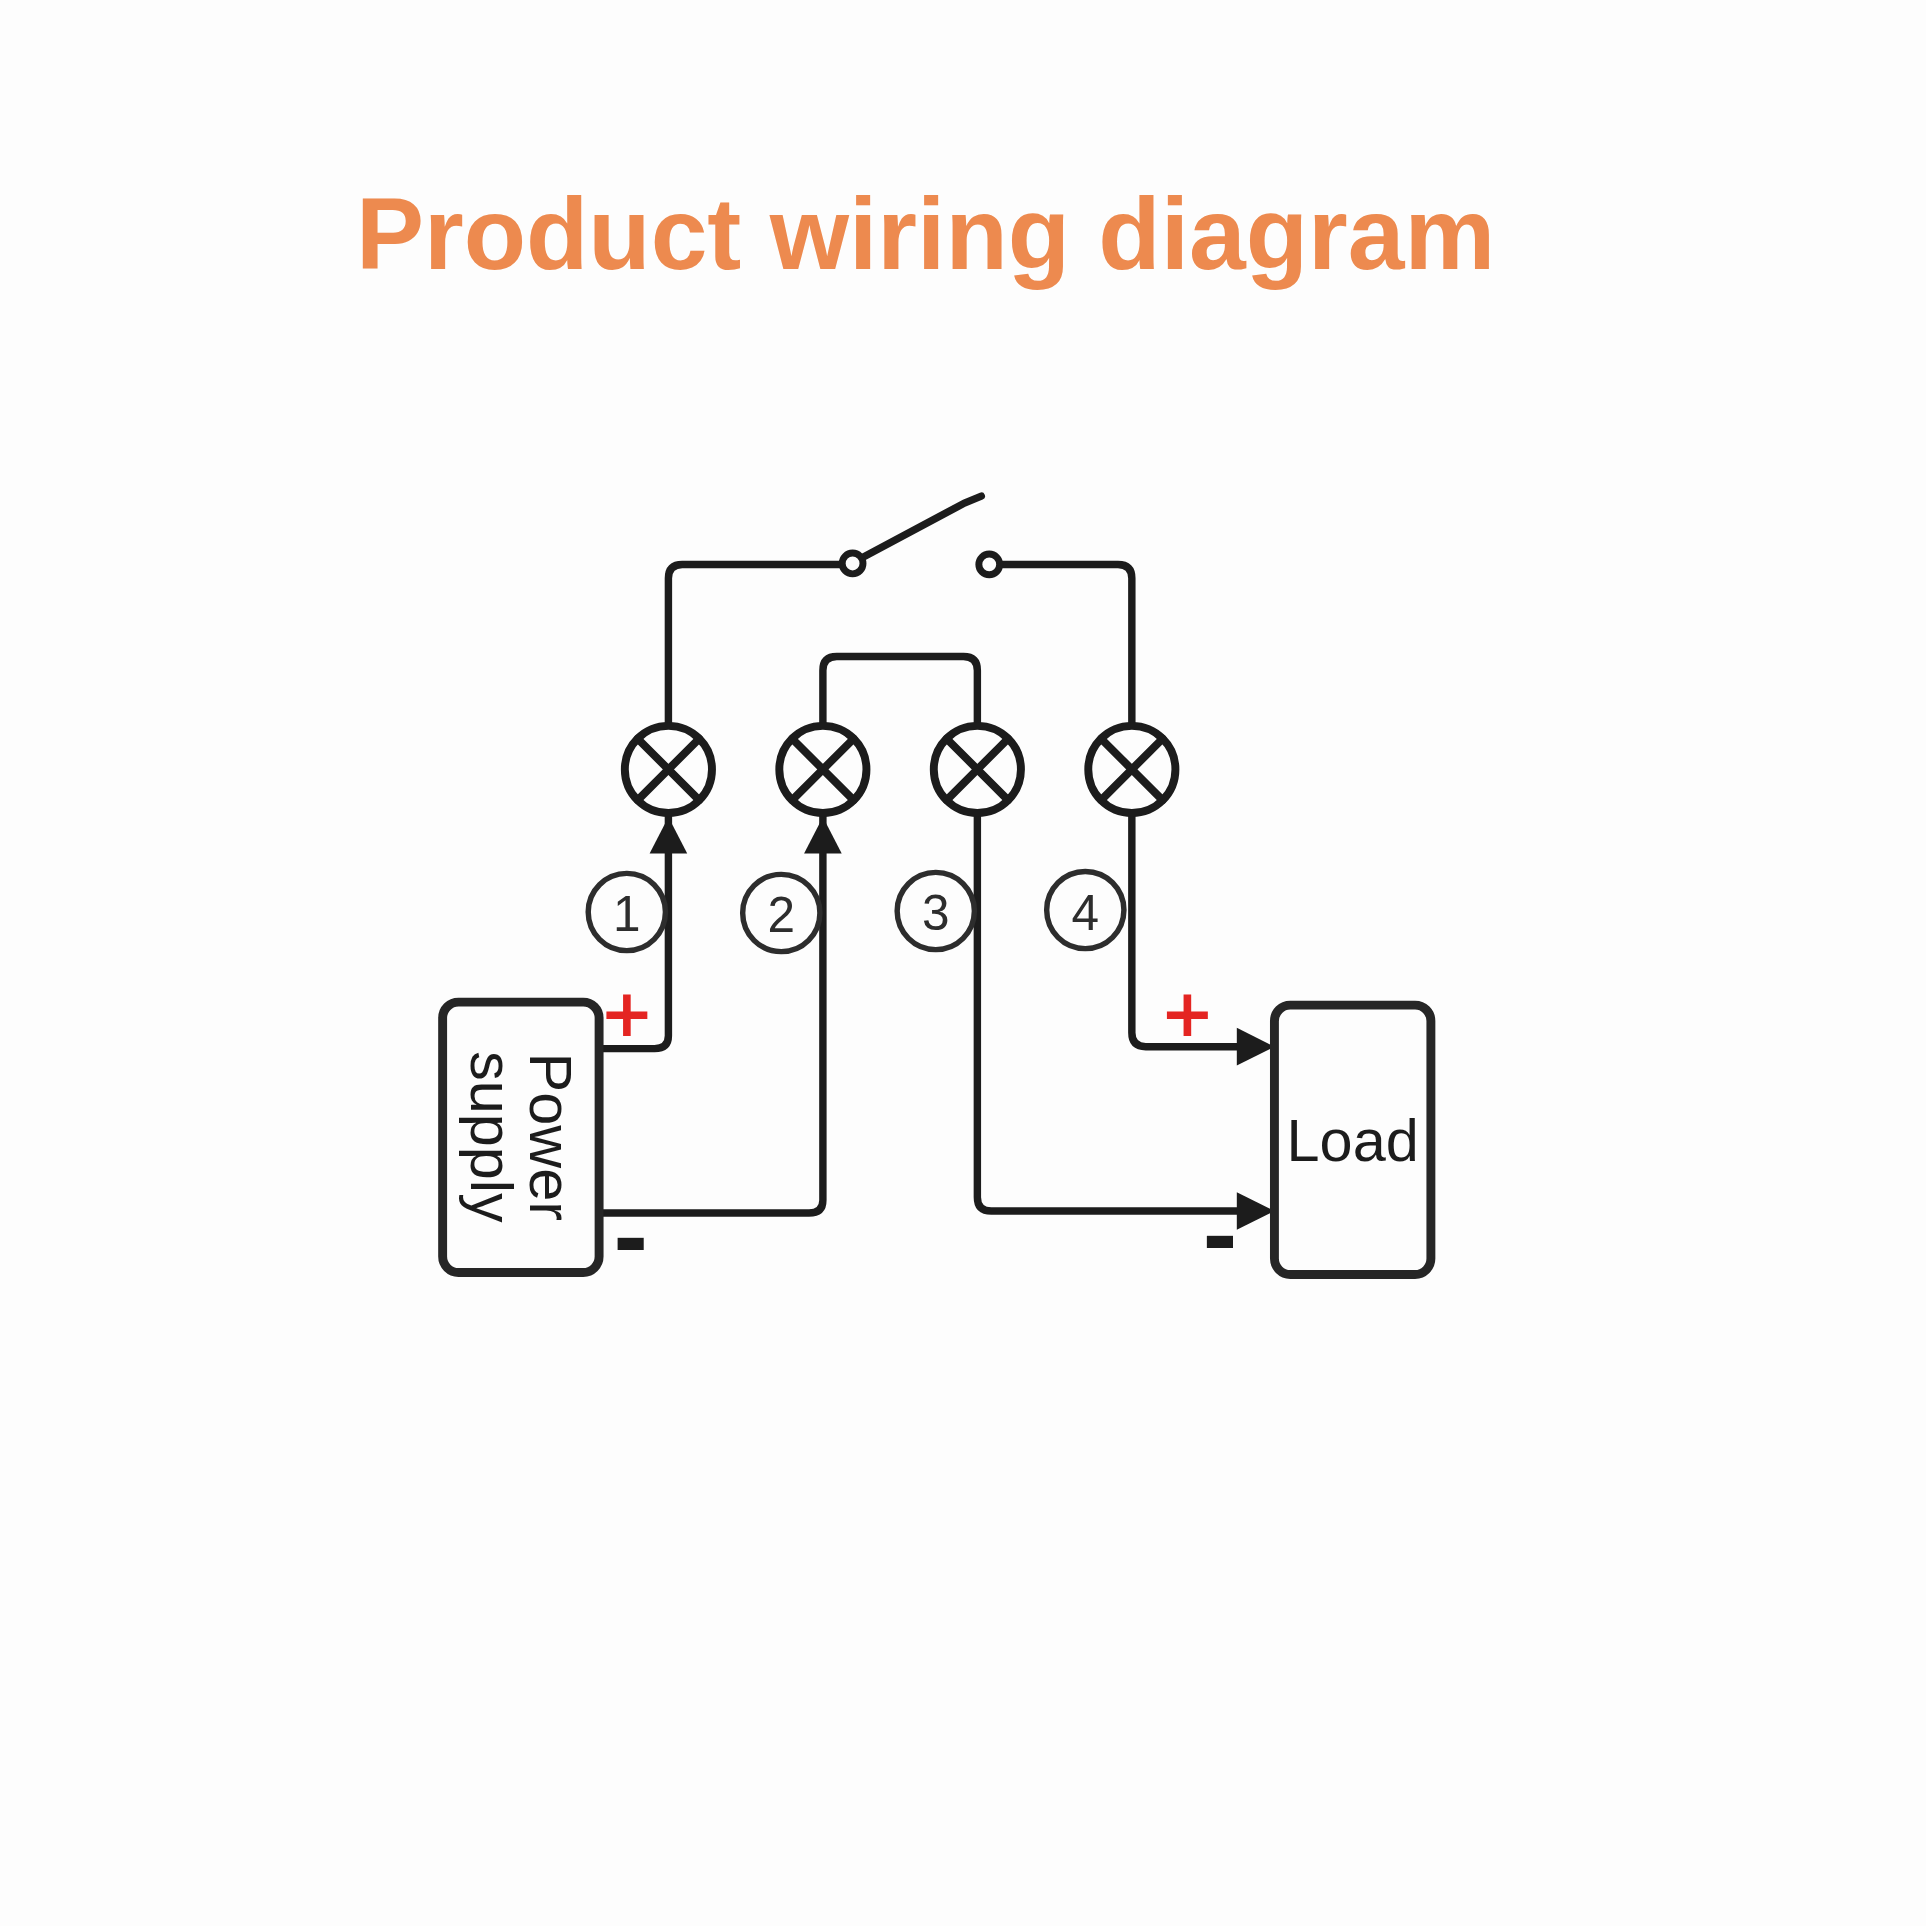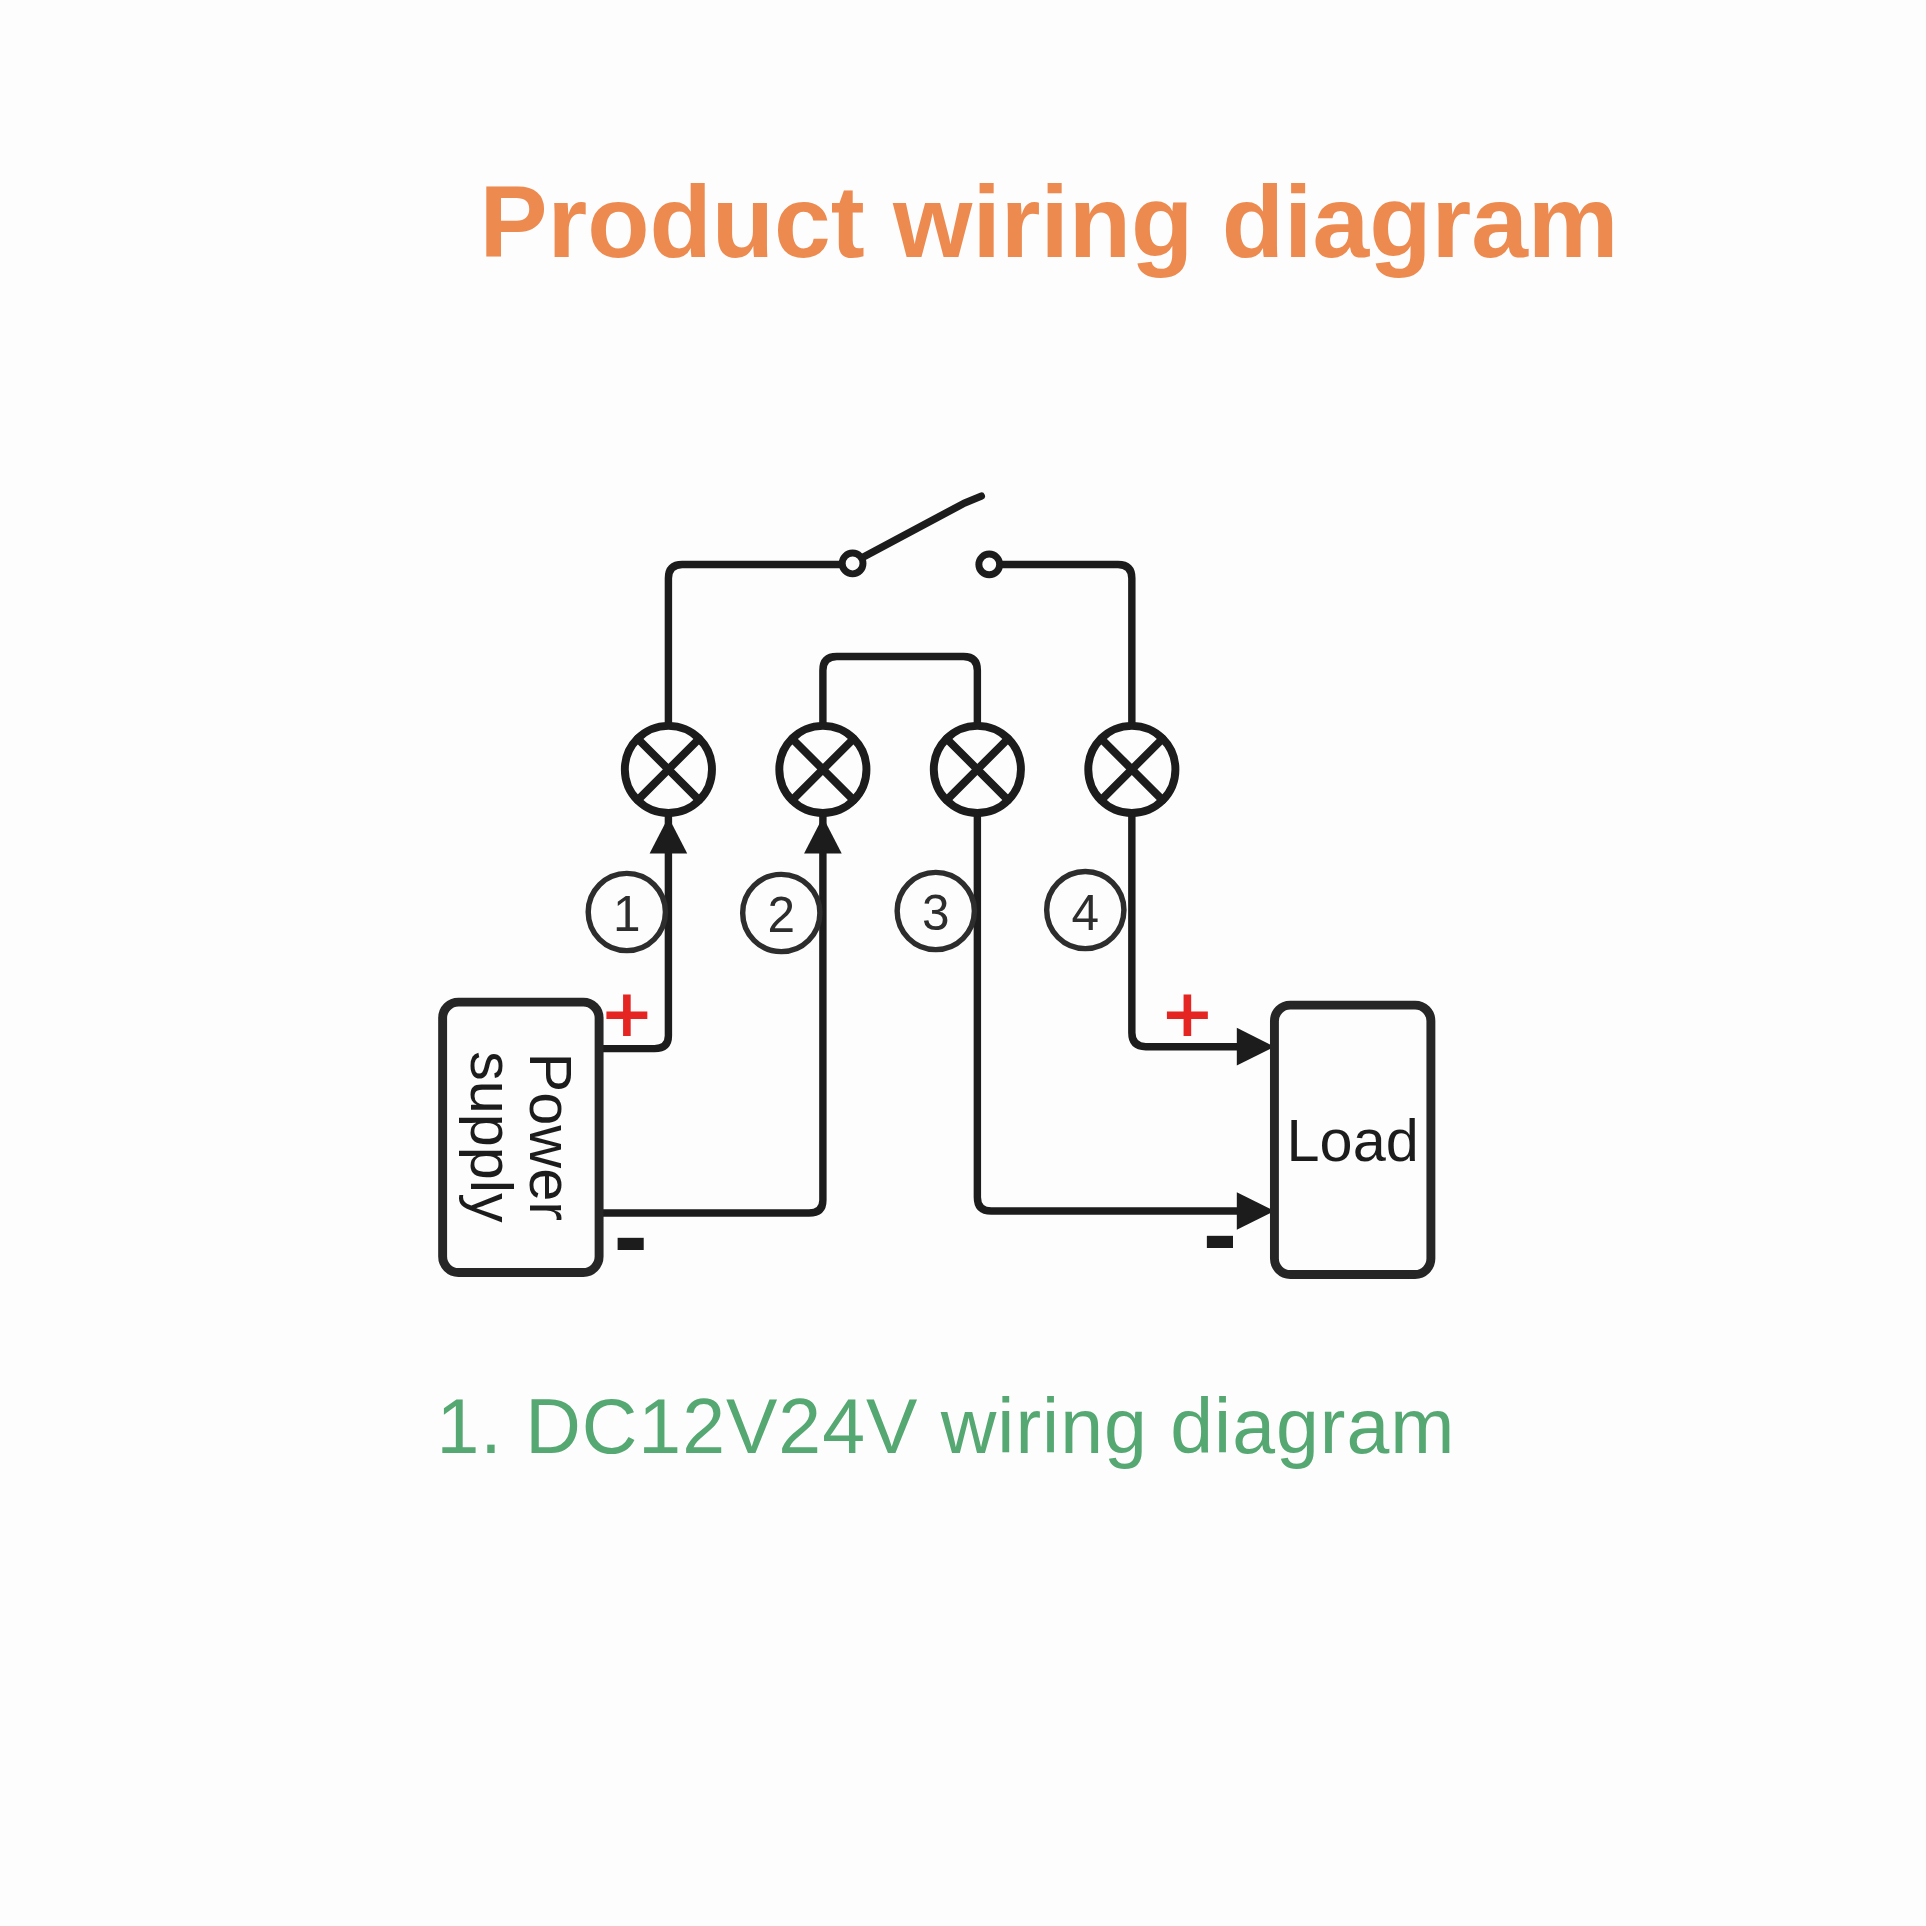--- a/index.html
+++ b/index.html
@@ -5,22 +5,22 @@
   html,body{margin:0;padding:0;background:#ffffff;}
   .canvas{
     position:relative;
     width:1927px;height:1927px;
     background:#fdfdfd;
     overflow:hidden;
     font-family:"Liberation Sans","DejaVu Sans",sans-serif;
   }
   .page-title{
     position:absolute;
-    left:356px;top:164px;width:1386px;
-    text-align:center;
+    left:356px;top:176px;width:1386px;
+    text-align:left;
     font-size:102px;
     font-weight:700;
     letter-spacing:0px;
     color:#ED8A4F;
     white-space:nowrap;
   }
   .caption{
     position:absolute;
     left:253px;top:1382px;width:1386px;
     text-align:center;
@@ -138,16 +138,15 @@
     </g>
 
     <g>
       <text class="plus" x="633" y="1023" text-anchor="middle" dominant-baseline="central">+</text>
       <text class="minus" x="637" y="1252" text-anchor="middle" dominant-baseline="central">-</text>
       <text class="plus" x="1199" y="1023" text-anchor="middle" dominant-baseline="central">+</text>
       <text class="minus" x="1232" y="1250" text-anchor="middle" dominant-baseline="central">-</text>
     </g>
   </svg>
 
-  <div class="caption">1. DC12V24V wiring diagram</div>
 
 </div>
 
 
 </body></html>

